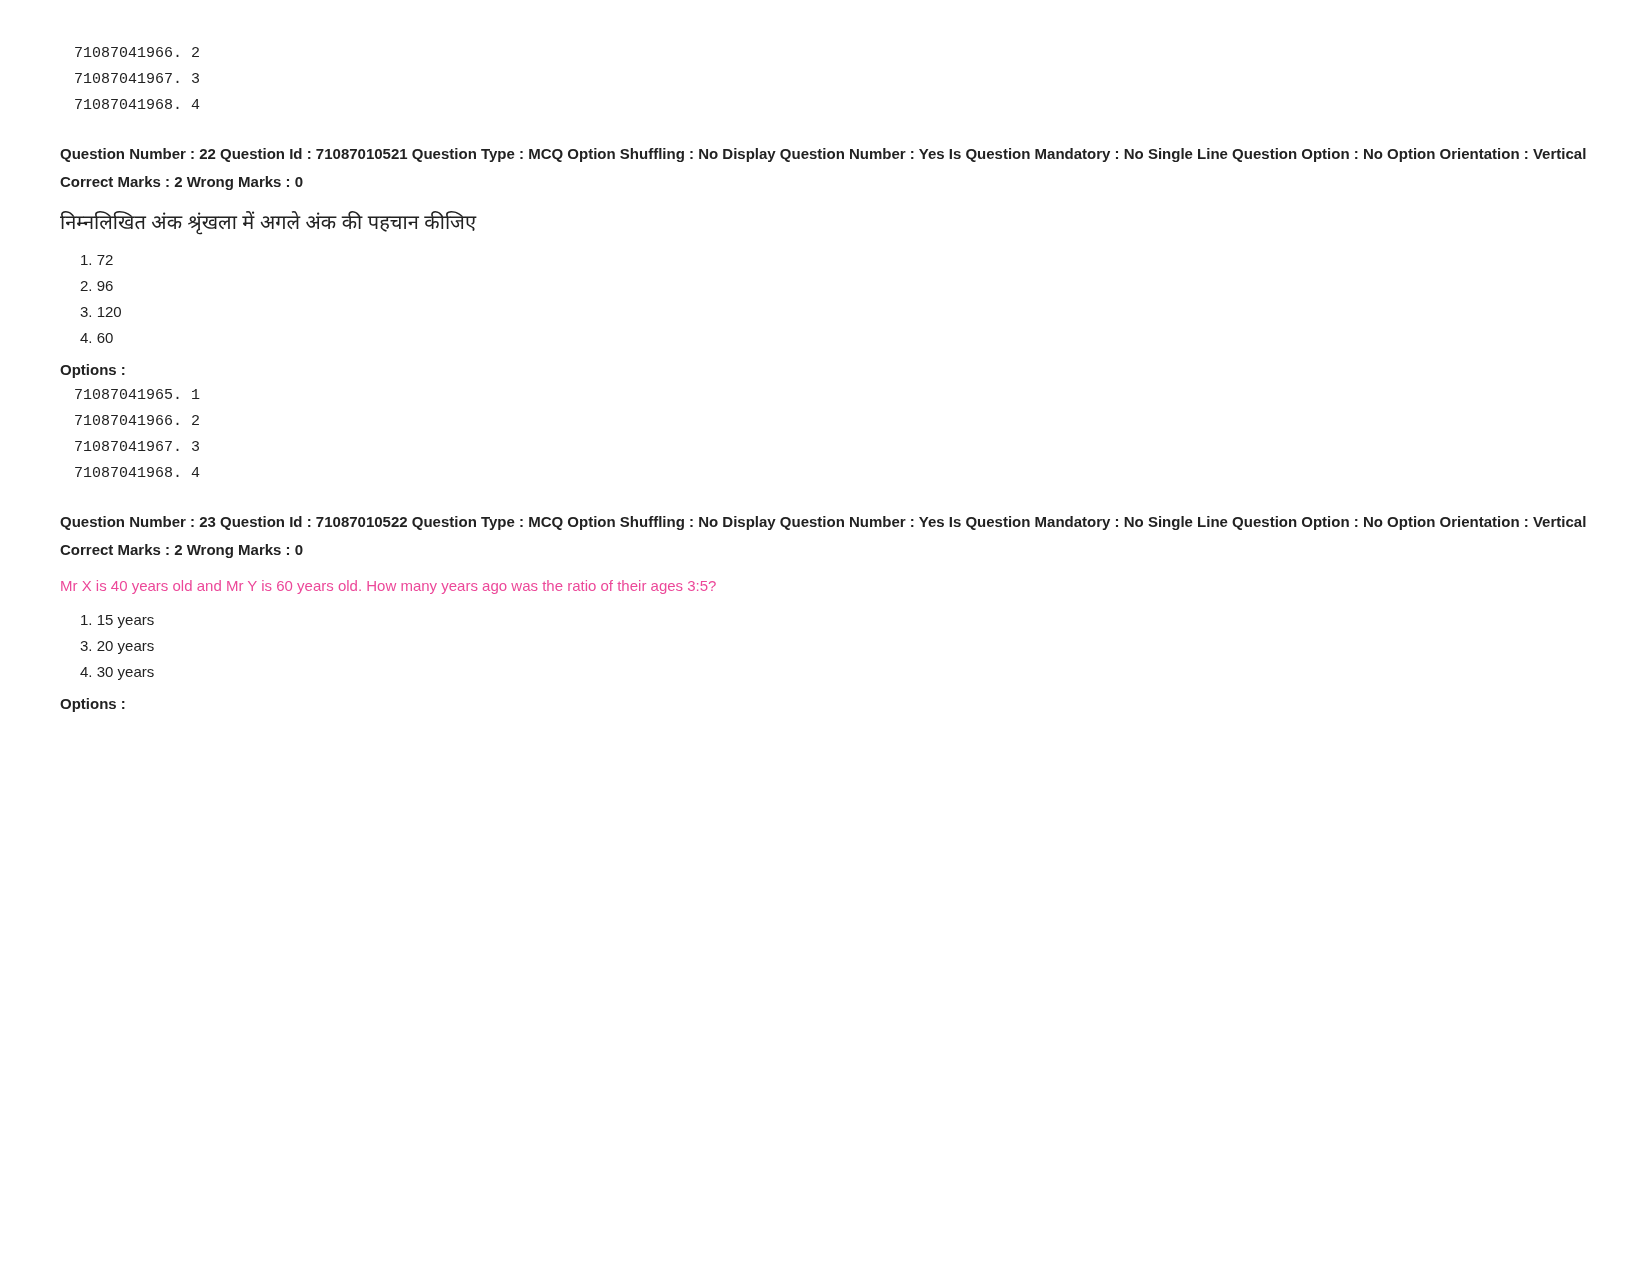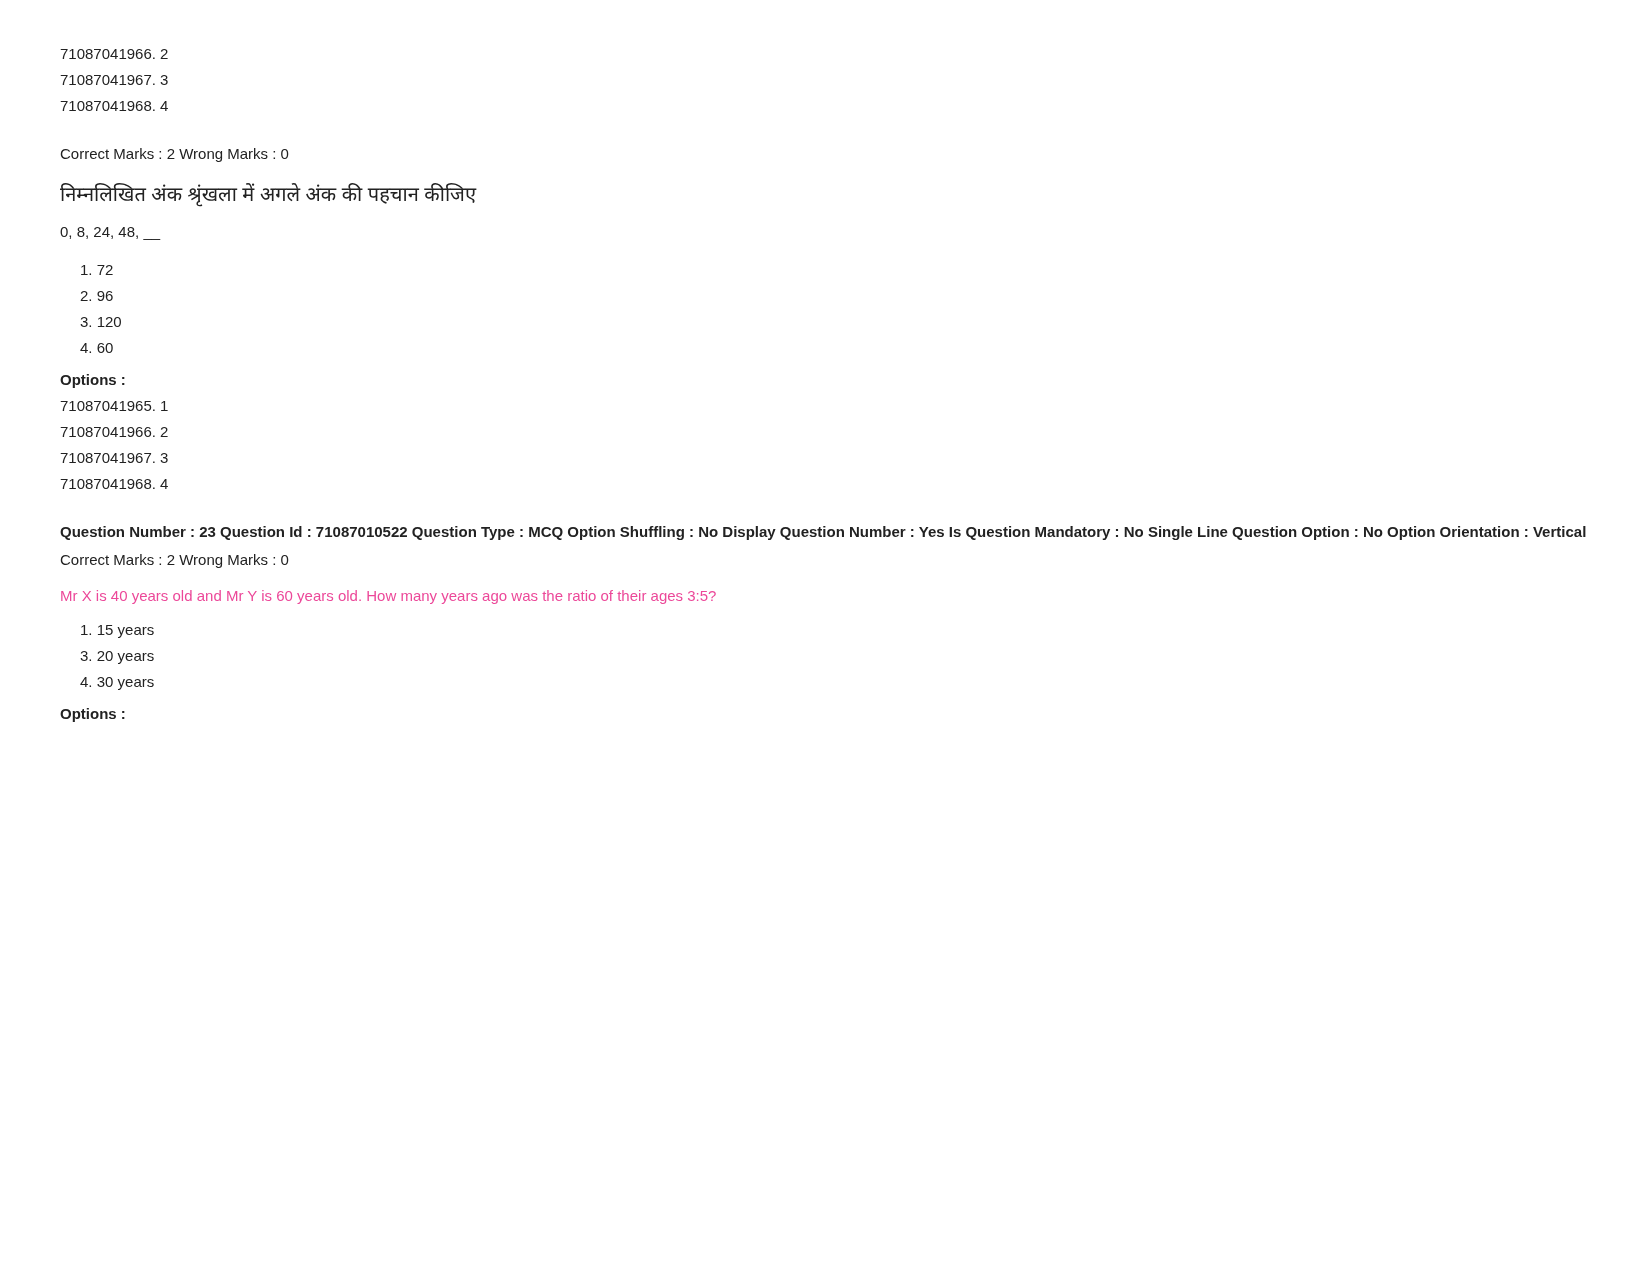--- a/index.html
+++ b/index.html
@@ -12,28 +12,29 @@
       font-size: 15px;
       color: #222;
       background: #fff;
       padding: 40px 60px;
       line-height: 1.6;
     }
     .section {
       margin-bottom: 24px;
     }
     .options-line {
-      margin: 2px 0;
+      margin: 2px 14px;
+      font-family: Liberation Mono, monospace;
     }
     .question-header {
       font-weight: bold;
       margin-bottom: 4px;
     }
     .correct-marks {
-      font-weight: normal;
+      font-weight: bold;
       margin-bottom: 12px;
     }
     .question-text {
       color: #ec4899;
       margin-bottom: 10px;
     }
     .answer-option {
       margin-left: 20px;
       margin-bottom: 2px;
     }
@@ -62,28 +63,28 @@
     <span>71087041967.</span>
     <span> 3</span>
   </div>
   <div class="options-line">
     <span>71087041968.</span>
     <span> 4</span>
   </div>
 </div>
 
 <div class="section">
+  <div class="question-header">
+    <span>Question Number : 22 Question Id : 71087010521 Question Type : MCQ Option Shuffling : No Display Question Number : Yes Is Question Mandatory : No Single Line Question Option : No Option Orientation : Vertical</span>
+  </div>
   <div class="correct-marks">
     <span>Correct Marks : 2 Wrong Marks : 0</span>
   </div>
   <div class="hindi-text">
     <span>निम्नलिखित अंक श्रृंखला में अगले अंक की पहचान कीजिए</span>
-  </div>
-  <div class="series-text">
-    <span>0, 8, 24, 48, __</span>
   </div>
 
   <div class="answer-option">
     <span>1. </span><span>72</span>
   </div>
   <div class="answer-option">
     <span>2. </span><span>96</span>
   </div>
   <div class="answer-option">
     <span>3. </span><span>120</span>

